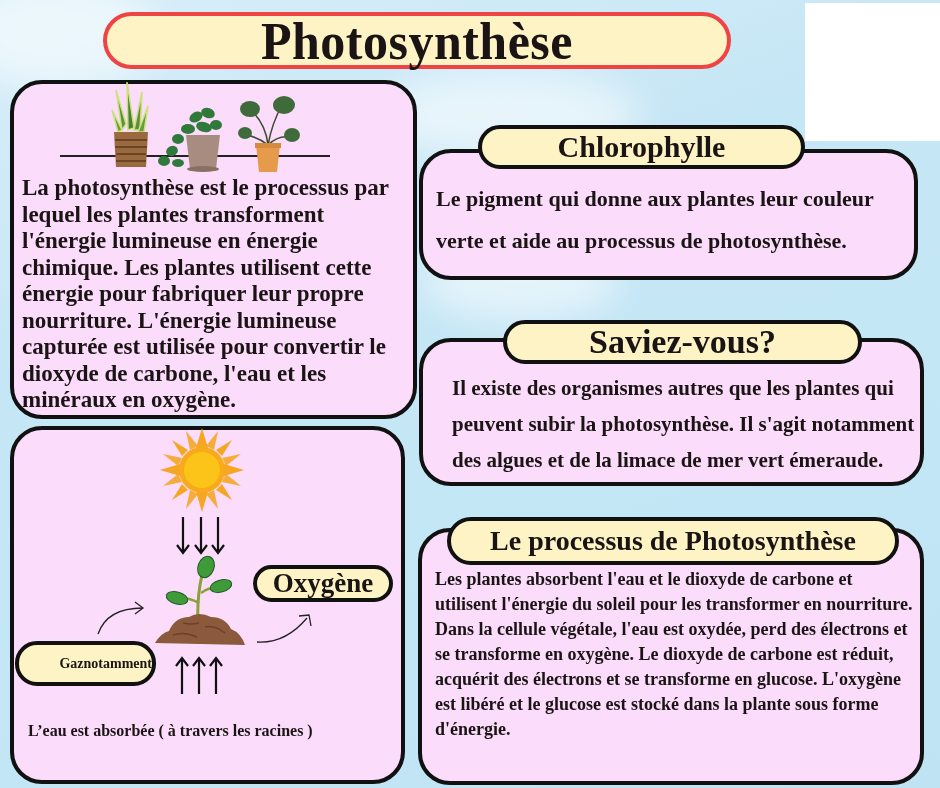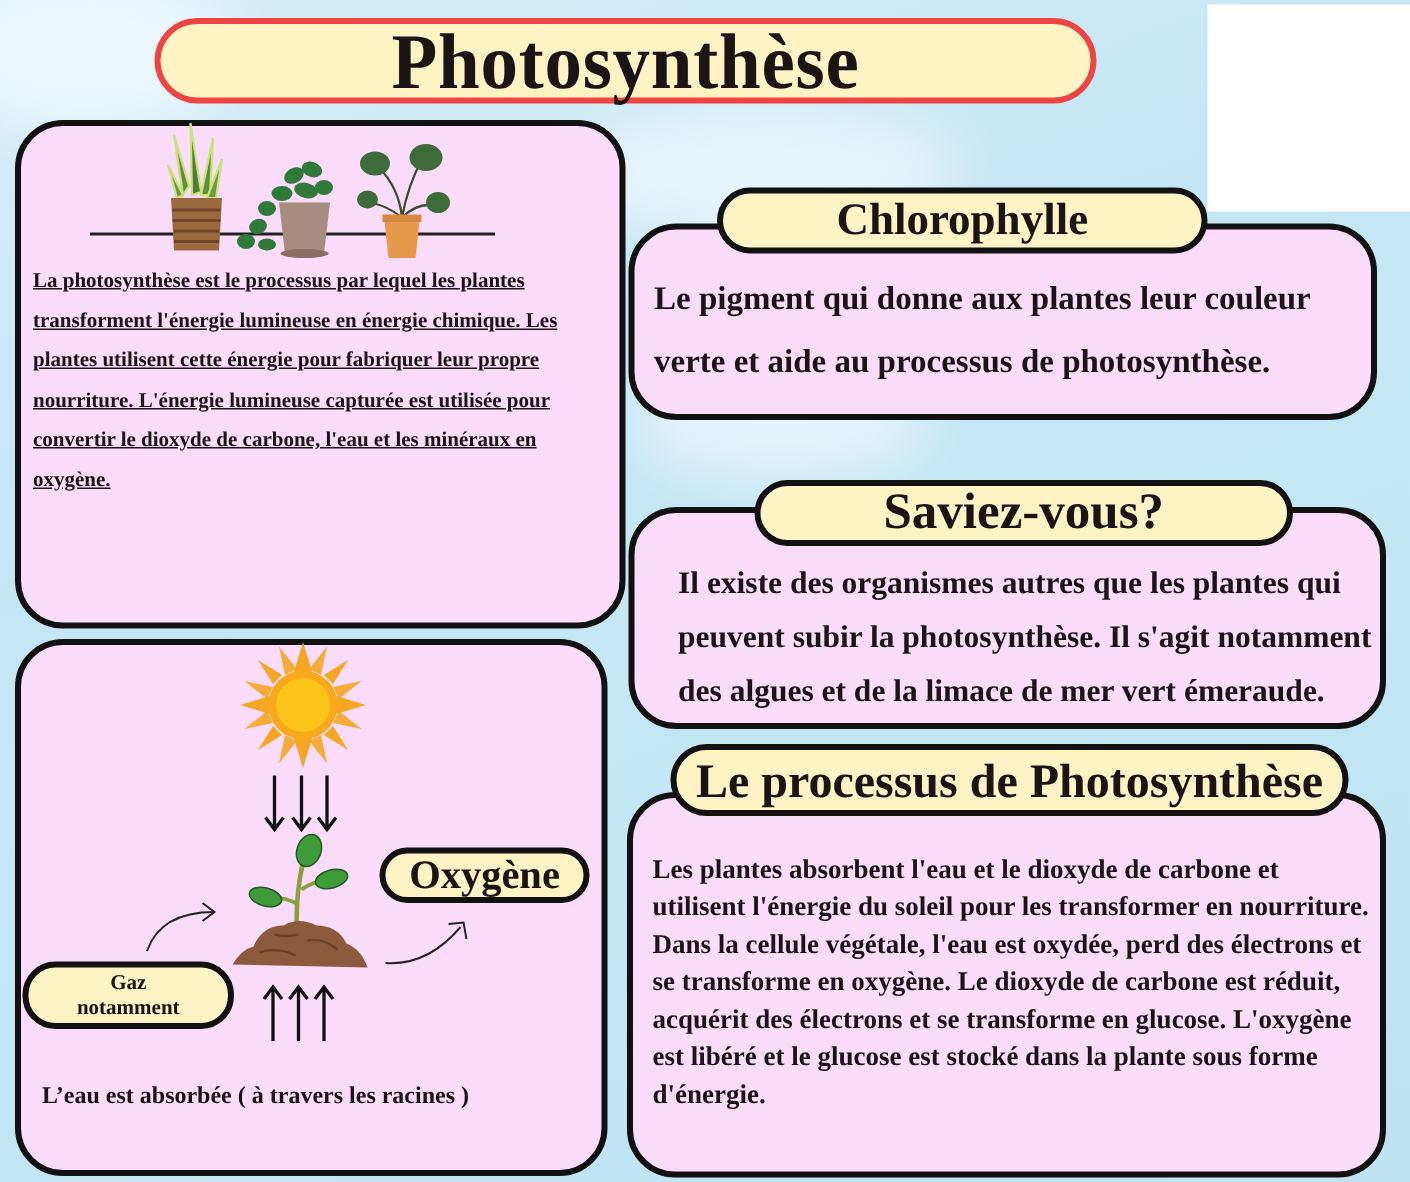--- a/index.html
+++ b/index.html
@@ -28,37 +28,37 @@
   .box-chloro { left: 419px; top: 149px; width: 499px; height: 131px; }
   .box-saviez { left: 419px; top: 338px; width: 505px; height: 148px; }
   .box-process { left: 418px; top: 528px; width: 506px; height: 257px; }
 
   .pill {
     position: absolute; background: #fdf3c4; border: 4px solid #111; border-radius: 24px;
     display: flex; align-items: center; justify-content: center; font-weight: bold;
   }
   .pill-chloro { left: 478px; top: 125px; width: 327px; height: 44px; font-size: 30px; }
   .pill-saviez { left: 503px; top: 320px; width: 359px; height: 44px; font-size: 34px; font-family: Liberation Serif, serif; }
-  .pill-process { left: 447px; top: 496px; width: 452px; height: 48px; font-size: 32px; }
+  .pill-process { left: 447px; top: 517px; width: 452px; height: 48px; font-size: 28px; }
 
   .para { position: absolute; font-size: 20px; line-height: 26.5px; font-weight: bold; }
-  .para-intro { left: 22px; top: 175px; width: 390px; font-size: 14px; text-decoration: underline; }
+  .para-intro { left: 22px; top: 175px; width: 390px; font-size: 23px; }
   .para-chloro { left: 436px; top: 178px; width: 470px; font-size: 22px; line-height: 42px; }
   .para-saviez { left: 452px; top: 370px; width: 485px; font-size: 21px; line-height: 36px; }
   .para-process { left: 435px; top: 567px; width: 480px; font-size: 18px; line-height: 25px; }
   .para-water { left: 28px; top: 717px; width: 340px; font-size: 16px; line-height: 27px; }
 
   .shelf { position: absolute; left: 60px; top: 155px; width: 270px; height: 2px; background: #222; }
 
   .small-pill {
     position: absolute; background: #fdf3c4; border: 4px solid #111; border-radius: 22px;
     display: flex; align-items: center; justify-content: center; font-weight: bold; text-align: center;
   }
   .pill-oxygen { left: 253px; top: 565px; width: 140px; height: 37px; font-size: 27px; }
-  .pill-gaz { left: 15px; top: 641px; width: 141px; height: 45px; font-size: 14px; line-height: 17px; flex-direction: column; }
+  .pill-gaz { left: 15px; top: 641px; width: 141px; height: 45px; font-size: 14px; line-height: 17px; flex-direction: row; justify-content: flex-end; }
 
   svg { position: absolute; overflow: visible; }
 </style>
 </head>
 <body>
 
 <div class="cloud" style="left:380px;top:70px;width:260px;height:90px;"></div>
 <div class="cloud" style="left:-40px;top:-20px;width:200px;height:110px;"></div>
 <div class="cloud" style="left:420px;top:240px;width:200px;height:80px;"></div>
 <div class="white-patch"></div>

